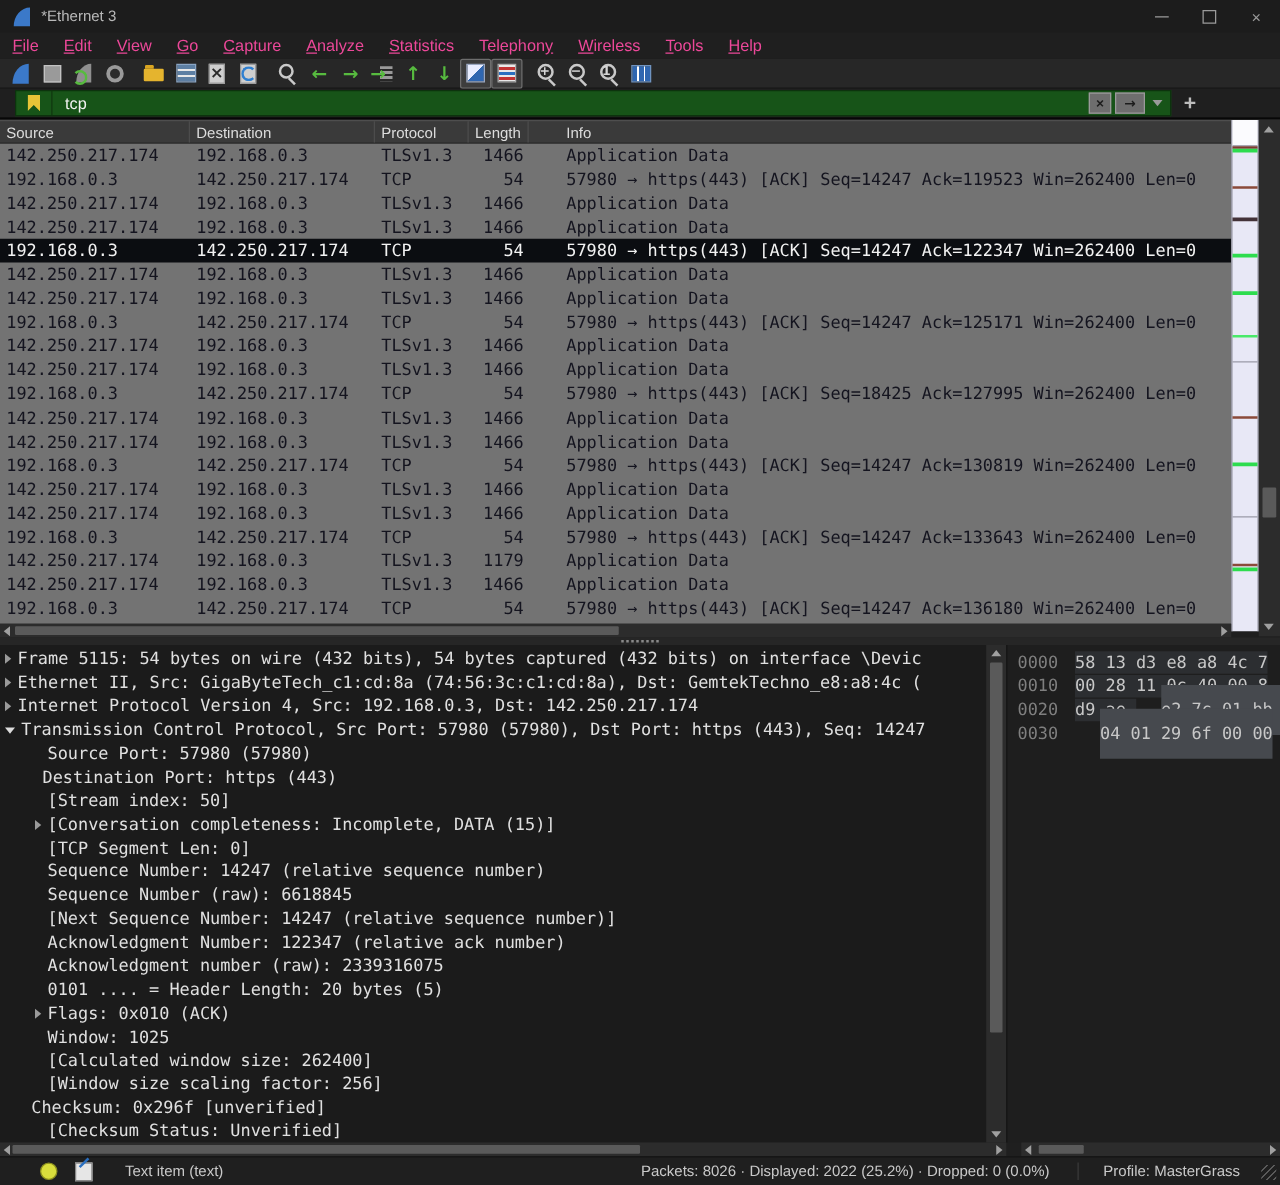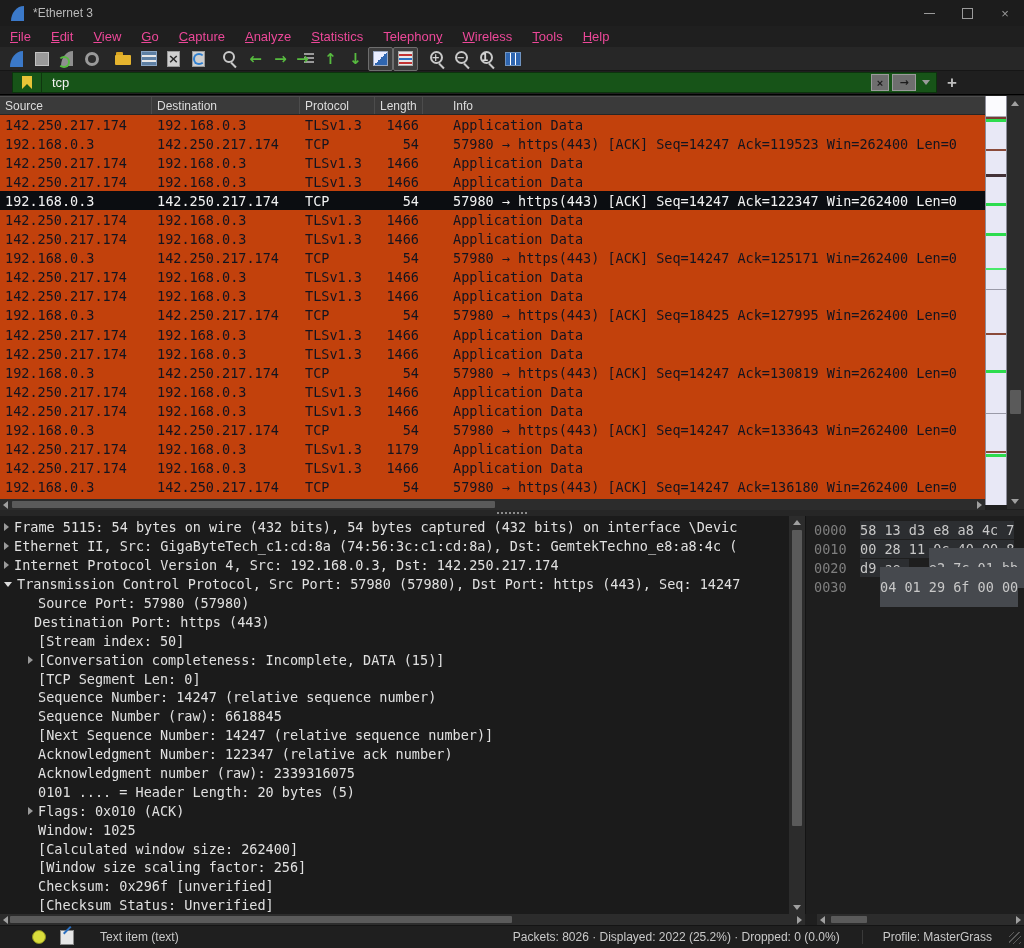--- a/index.html
+++ b/index.html
@@ -69,21 +69,21 @@
         display:flex;align-items:center;justify-content:center;border:1px solid #9a9a9a;}
   .fbtn.arrow{width:22px;font-family:"DejaVu Sans",sans-serif;}
   .fcaret{width:0;height:0;border-left:4px solid transparent;border-right:4px solid transparent;border-top:5px solid #9a9a9a;margin:0 6px 0 3px;}
   #filteradd{margin-left:10px;color:#bdbdbd;font-size:17px;font-weight:bold;line-height:17px;}
   
   #plheader{position:absolute;left:0;top:96px;width:985px;height:19px;background:#3a3a3a;
             display:grid;grid-template-columns:152px 148px 75px 48px 1fr;align-items:center;
             font-size:12px;color:#dcdcdc;border-top:1px solid #4e4e4e;border-bottom:1px solid #262626;box-sizing:border-box;}
   .hc{padding-left:5px;border-right:1px solid #4c4c4c;height:100%;display:flex;align-items:center;box-sizing:border-box;}
   .hc.c-info{border-right:none;padding-left:30px;}
-  #plist{position:absolute;left:0;top:115px;width:985px;height:384px;background:#c2410c;overflow:hidden;}
+  #plist{position:absolute;left:0;top:115px;width:985px;height:384px;background:#737373;overflow:hidden;}
   .prow{display:grid;grid-template-columns:152px 148px 75px 48px 1fr;height:19.1px;align-items:center;
         font-family:"DejaVu Sans Mono","Liberation Mono",monospace;font-size:13.5px;color:#14141f;white-space:nowrap;}
   .prow .pc{overflow:hidden;}
   .c-src,.c-dst,.c-proto{padding-left:5px;}
   .c-len{text-align:right;padding-right:4px;}
   .c-info{padding-left:30px;}
   .prow.sel{background:#0b0d11;color:#f2f2f2;}
   
   #minimap{position:absolute;left:985px;top:96px;width:22px;height:409px;background:#e8e8f6;
            border-left:1px solid #8d8d99;border-right:1px solid #8d8d99;box-sizing:border-box;}
@@ -528,21 +528,21 @@
         <span>Window: 1025</span>
       </div>
       <div class="dline" style="padding-left: 28px;">
         <span class="darrow none"></span>
         <span>[Calculated window size: 262400]</span>
       </div>
       <div class="dline" style="padding-left: 28px;">
         <span class="darrow none"></span>
         <span>[Window size scaling factor: 256]</span>
       </div>
-      <div class="dline" style="padding-left: 28px;">
+      <div class="dline" style="padding-left: 15px;">
         <span class="darrow none"></span>
         <span>Checksum: 0x296f [unverified]</span>
       </div>
       <div class="dline" style="padding-left: 28px;">
         <span class="darrow none"></span>
         <span>[Checksum Status: Unverified]</span>
       </div>
     </div>
 
   <div id="dvscroll" class="sb">

